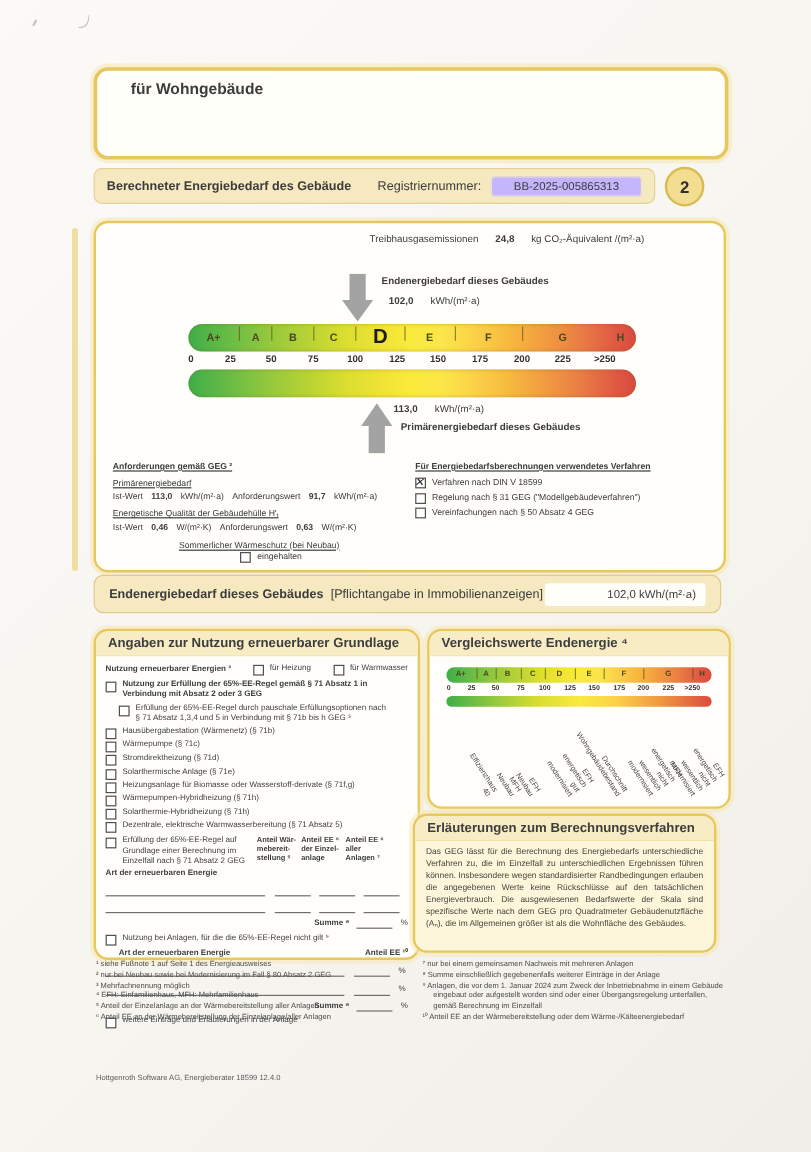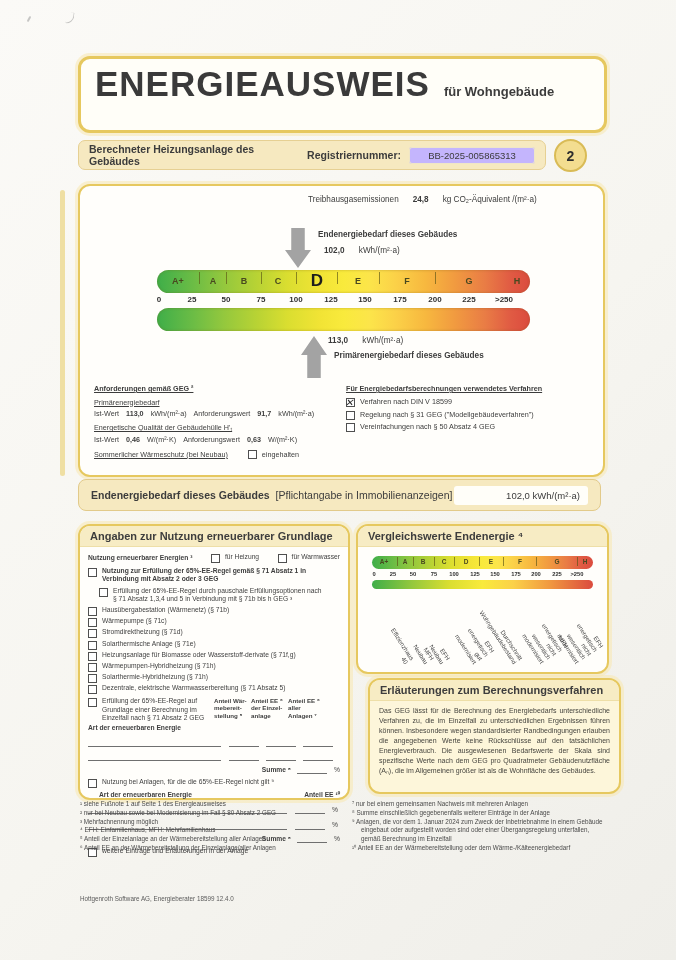--- a/index.html
+++ b/index.html
@@ -17,21 +17,21 @@
   .hdr .t1{font-size:35px;font-weight:bold;letter-spacing:1px;color:#3a3a3a;line-height:1;}
   .hdr .t2{font-size:13px;font-weight:bold;margin-left:14px;}
   .hdr .law{font-size:10px;color:#444;margin-top:2px;display:flex;}
   .hdr .date{margin-left:34px;}
   .hdrpad{padding:7px 14px 0 14px;}
   .hrow{display:flex;align-items:baseline;}
   
   .meta{position:absolute;left:78px;top:140px;width:468px;height:30px;background:#f6e9c0;
         border:1px solid #e6d093;border-radius:7px;display:flex;align-items:center;
         padding:0 10px;box-sizing:border-box;font-size:10.5px;}
-  .meta .reg{margin-left:auto;font-weight:bold;}
+  .meta .reg{margin-left:auto;font-weight:normal;}
   .meta .regv{background:#c4b5fd;border-radius:3px;margin-left:8px;padding:3px 9px;
         font-size:9.5px;min-width:108px;text-align:center;box-shadow:inset 0 0 0 1px #efe6c8;}
   .badge{position:absolute;left:554px;top:139px;width:29px;height:29px;border-radius:50%;
         background:#f3dd90;border:2px solid #d9bb56;display:flex;align-items:center;
         justify-content:center;font-weight:bold;font-size:14px;color:#2e2e2e;}
   
   .ebox{left:78px;top:184px;width:523px;height:289px;}
   .econt{position:relative;height:263px;font-size:7.5px;text-decoration:underline;}
   .ghg{position:absolute;left:228px;top:9px;display:flex;align-items:baseline;font-size:8.2px;}
   .ghg .v{font-weight:bold;margin:0 14px;}
@@ -53,21 +53,21 @@
   .tick{position:absolute;transform:translateX(-50%);font-size:8px;font-weight:bold;color:#2f2f2f;}
   .prival{position:absolute;left:248px;top:150px;font-size:8.2px;}
   .prival .v{font-weight:bold;margin-right:12px;}
   .prilab{position:absolute;left:254px;top:165px;font-weight:bold;font-size:8.2px;}
   .reqcol{position:absolute;left:14px;top:198px;width:244px;font-size:7.2px;line-height:1.35;}
   .reqcol .h{font-weight:bold;text-decoration:underline;margin-bottom:4px;}
   .reqcol .sh{text-decoration:underline;margin:4px 0 2px 0;}
   .vrow{display:flex;align-items:baseline;margin:2px 0;text-align:right;}
   .vrow span{margin-right:7px;}
   .vrow .val{font-weight:bold;}
-  .sumrow{display:flex;align-items:center;margin-top:5px;}
+  .sumrow{display:flex;align-items:center;margin-top:5px;flex-direction:column;}
   .sumrow .sh{margin:0;}
   .sumrow .cbw{margin-left:20px;display:flex;align-items:center;}
   .methcol{position:absolute;left:266px;top:198px;width:246px;font-size:7.2px;line-height:1.3;}
   .methcol .h{font-weight:bold;text-decoration:underline;margin-bottom:4px;}
   .cb{width:7px;height:7px;border:1px solid #4f4f4f;background:#fff;flex:none;
       display:inline-block;position:relative;margin-right:5px;}
   .cb.checked::after{content:"✕";position:absolute;left:-2px;top:-3px;font-size:10px;color:#2c2c2c;}
   .cbrow{display:flex;align-items:flex-start;margin:2.5px 0;}
   .cbrow .cb{margin-top:1px;}
   
@@ -108,21 +108,21 @@
   .sticks{position:absolute;left:14px;top:24px;width:221px;height:8px;}
   .sticks .tick{font-size:5.8px;}
   .sband2{position:absolute;left:14px;top:33px;width:221px;height:9px;border-radius:5px;
      background:linear-gradient(90deg,#3fae49 0%,#94c83d 18%,#dade30 35%,#f9ea3c 50%,#fbd148 64%,#f19a40 80%,#db4b3e 100%);}
   .labarea{position:absolute;left:14px;top:118px;width:221px;height:0;}
   .rot{position:absolute;top:0;width:0;height:0;}
   .rot span{position:absolute;right:0;bottom:0;transform-origin:100% 100%;
      transform:rotate(57deg);white-space:pre-line;text-align:right;font-size:6.2px;
      line-height:1.15;color:#454545;display:block;}
   
-  .xbox{left:368px;top:678px;width:249px;height:112px;background:#fdf6da;}
+  .xbox{left:344px;top:678px;width:249px;height:112px;background:#fdf6da;}
   .xcont{padding:5px 9px;font-size:7px;line-height:1.43;text-align:justify;color:#46453f;}
   
   .fnl{position:absolute;left:80px;top:800px;width:266px;font-size:6.3px;line-height:1.4;color:#4a4a4a;}
   .fnr{position:absolute;left:352px;top:800px;width:256px;font-size:6.3px;line-height:1.4;color:#4a4a4a;}
   .fn{padding-left:9px;text-indent:-9px;}
   .footer{position:absolute;left:80px;top:895px;font-size:6.3px;color:#5a5a5a;}
   .pen1{position:absolute;left:28px;top:16px;width:2px;height:6px;background:#9a9a9a;transform:rotate(28deg);opacity:.55;border-radius:2px;}
   .pen2{position:absolute;left:66px;top:12px;width:7px;height:11px;border-right:1.5px solid #8f8f8f;border-bottom:1.5px solid #8f8f8f;border-radius:0 0 8px 0;transform:rotate(8deg);opacity:.5;}
   .strip{position:absolute;left:60px;top:190px;width:5px;height:286px;background:#ecd88f;opacity:.8;border-radius:3px;}
 </style>
@@ -130,28 +130,27 @@
 <body>
 
 <div class="page">
   <i class="pen1"></i>
   <i class="pen2"></i>
   <i class="strip"></i>
 
   <div class="box hdr">
     <div class="hdrpad">
       <div class="hrow">
-        <span class="t1">ENERGIEAUSWEIS</span>
         <span class="t2">für Wohngebäude</span>
       </div>
     </div>
   </div>
 
   <div class="meta">
-    <span class="b">Berechneter Heizungsanlage des Gebäudes</span>
+    <span class="b">Berechneter Energiebedarf des Gebäude</span>
     <span class="reg">Registriernummer:</span>
     <span class="regv">BB-2025-005865313</span>
   </div>
   <div class="badge">2</div>
 
   <div class="box ebox">
     <div class="econt">
       <div class="ghg">
         <span>Treibhausgasemissionen</span>
         <span class="v">24,8</span>

